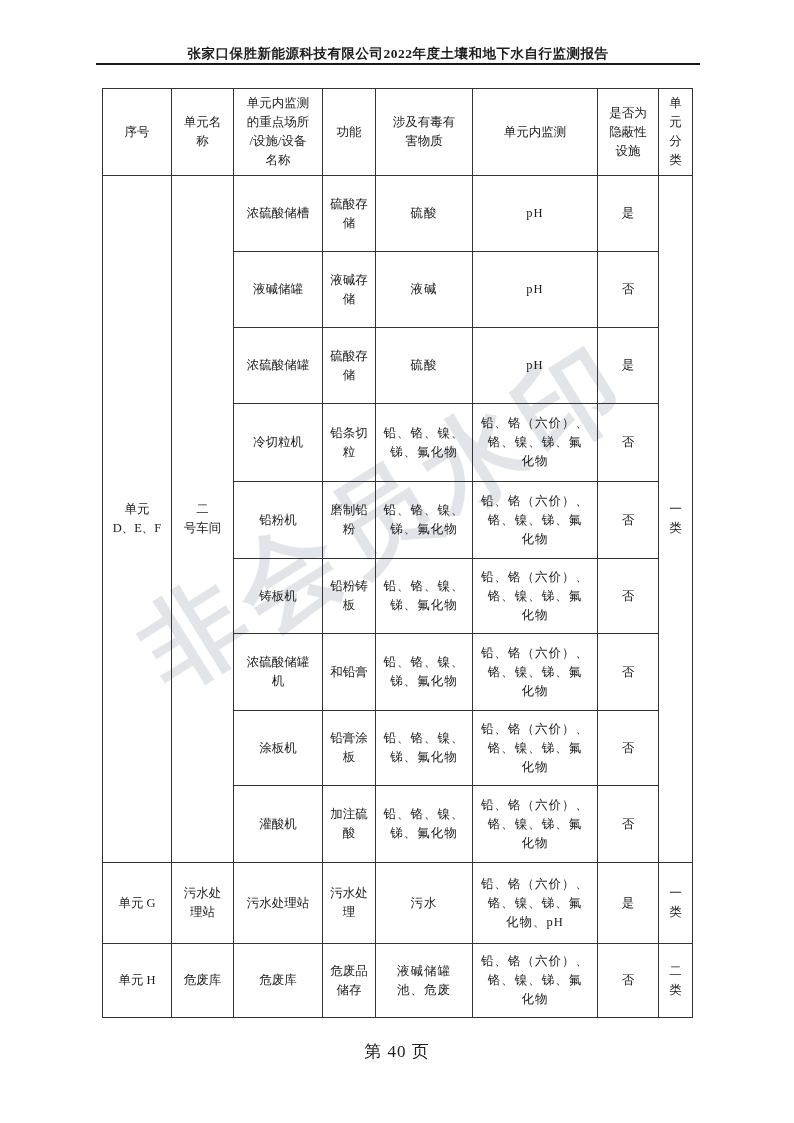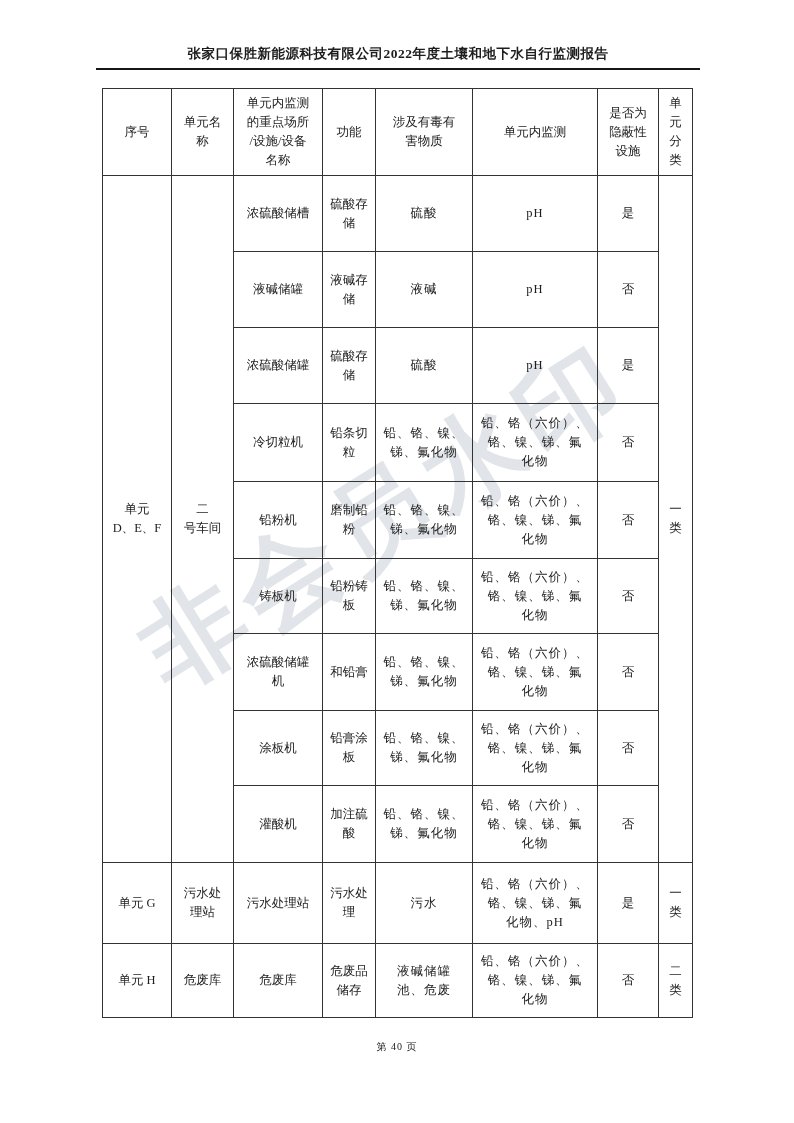--- a/index.html
+++ b/index.html
@@ -10,21 +10,20 @@
     overflow:hidden;
     font-family:"Liberation Serif","DejaVu Serif",serif;
     color:#1d1d1d;
   }
   
   .doc-header{
     position:absolute;
     left:96px;top:44px;width:604px;
     text-align:center;
     border-bottom:2px solid #161616;
-    padding-bottom:5px;
   }
   .doc-header .title{
     font-size:13.5px;
     font-weight:bold;
     letter-spacing:0.5px;
     white-space:nowrap;
   }
   
   .watermark{
     position:absolute;
@@ -68,21 +67,21 @@
   tr.rh{height:87px;}
   tr.r1{height:76px;} tr.r2{height:76px;font-family:Liberation Serif, serif;} tr.r3{height:76px;margin-left:32px;}
   tr.r4{height:78px;} tr.r5{height:77px;} tr.r6{height:75px;}
   tr.r7{height:77px;} tr.r8{height:75px;} tr.r9{height:77px;}
   tr.r10{height:81px;} tr.r11{height:74px;}
   
   .doc-footer{
     position:absolute;
     left:0;top:1040px;width:794px;
     text-align:center;
-    font-size:10px;
+    font-size:17px;
     letter-spacing:1px;
   }
 </style>
 </head>
 <body>
 
 <div class="watermark">非会员水印</div>
 
 <div class="doc-header">
   <span class="title">张家口保胜新能源科技有限公司2022年度土壤和地下水自行监测报告</span>

